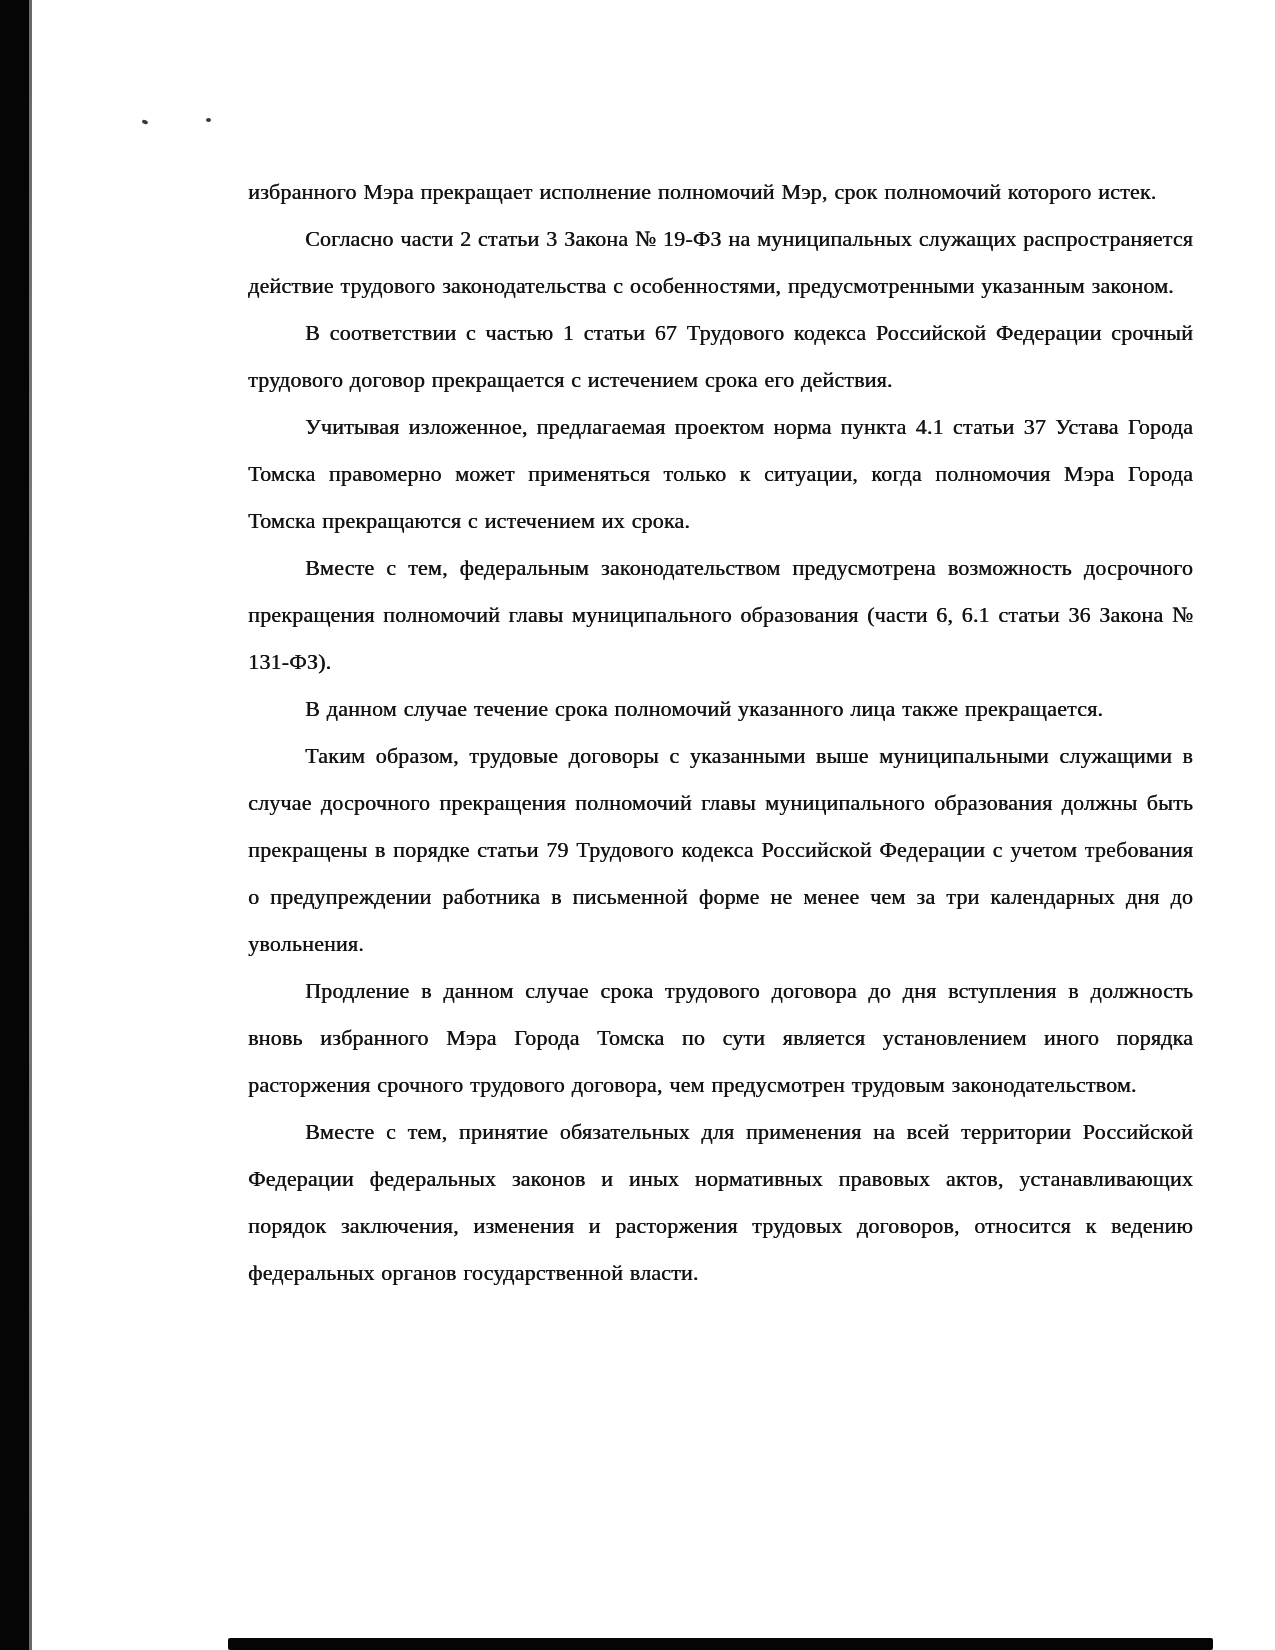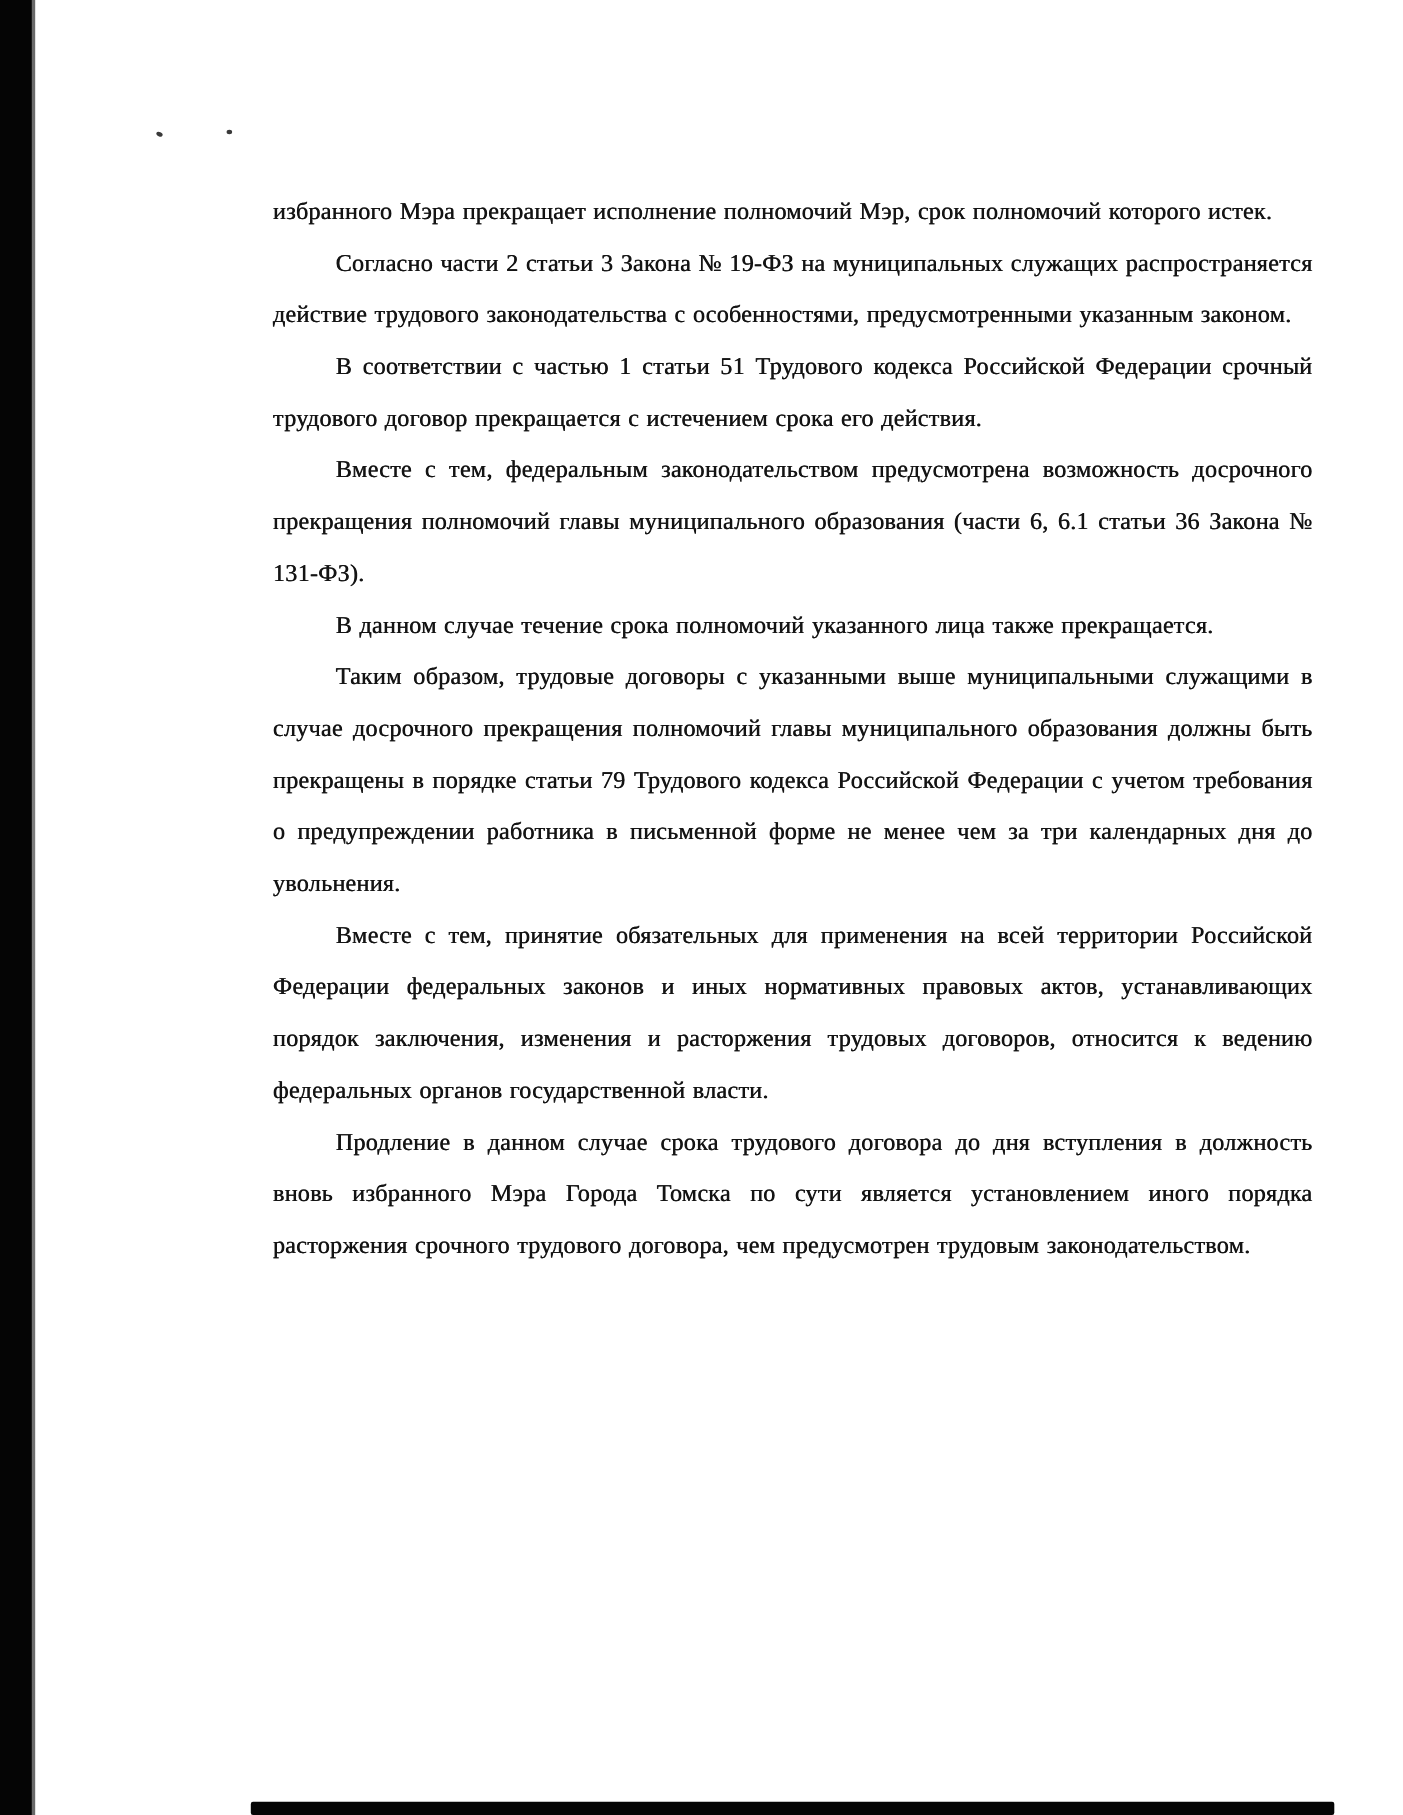--- a/index.html
+++ b/index.html
@@ -78,21 +78,22 @@
 <div class="page">
 
   <div class="edge-left"></div>
   <div class="edge-bottom"></div>
   <div class="speck speck-1"></div>
   <div class="speck speck-2"></div>
 
   <div class="text-block">
     <p class="para">избранного Мэра прекращает исполнение полномочий Мэр, срок полномочий которого истек.</p>
     <p class="para indent">Согласно части 2 статьи 3 Закона № 19-ФЗ на муниципальных служащих распространяется действие трудового законодательства с особенностями, предусмотренными указанным законом.</p>
-    <p class="para indent">В соответствии с частью 1 статьи 51 Трудового кодекса Российской Федерации срочный трудового договор прекращается с истечением срока его действия.</p>
+    <p class="para indent">В соответствии с частью 1 статьи 67 Трудового кодекса Российской Федерации срочный трудового договор прекращается с истечением срока его действия.</p>
+    <p class="para indent">Учитывая изложенное, предлагаемая проектом норма пункта 4.1 статьи 37 Устава Города Томска правомерно может применяться только к ситуации, когда полномочия Мэра Города Томска прекращаются с истечением их срока.</p>
     <p class="para indent">Вместе с тем, федеральным законодательством предусмотрена возможность досрочного прекращения полномочий главы муниципального образования (части 6, 6.1 статьи 36 Закона № 131-ФЗ).</p>
     <p class="para indent">В данном случае течение срока полномочий указанного лица также прекращается.</p>
     <p class="para indent">Таким образом, трудовые договоры с указанными выше муниципальными служащими в случае досрочного прекращения полномочий главы муниципального образования должны быть прекращены в порядке статьи 79 Трудового кодекса Российской Федерации с учетом требования о предупреждении работника в письменной форме не менее чем за три календарных дня до увольнения.</p>
+    <p class="para indent">Продление в данном случае срока трудового договора до дня вступления в должность вновь избранного Мэра Города Томска по сути является установлением иного порядка расторжения срочного трудового договора, чем предусмотрен трудовым законодательством.</p>
     <p class="para indent">Вместе с тем, принятие обязательных для применения на всей территории Российской Федерации федеральных законов и иных нормативных правовых актов, устанавливающих порядок заключения, изменения и расторжения трудовых договоров, относится к ведению федеральных органов государственной власти.</p>
-    <p class="para indent">Продление в данном случае срока трудового договора до дня вступления в должность вновь избранного Мэра Города Томска по сути является установлением иного порядка расторжения срочного трудового договора, чем предусмотрен трудовым законодательством.</p>
   </div>
 
 </div>
 
 </body></html>

